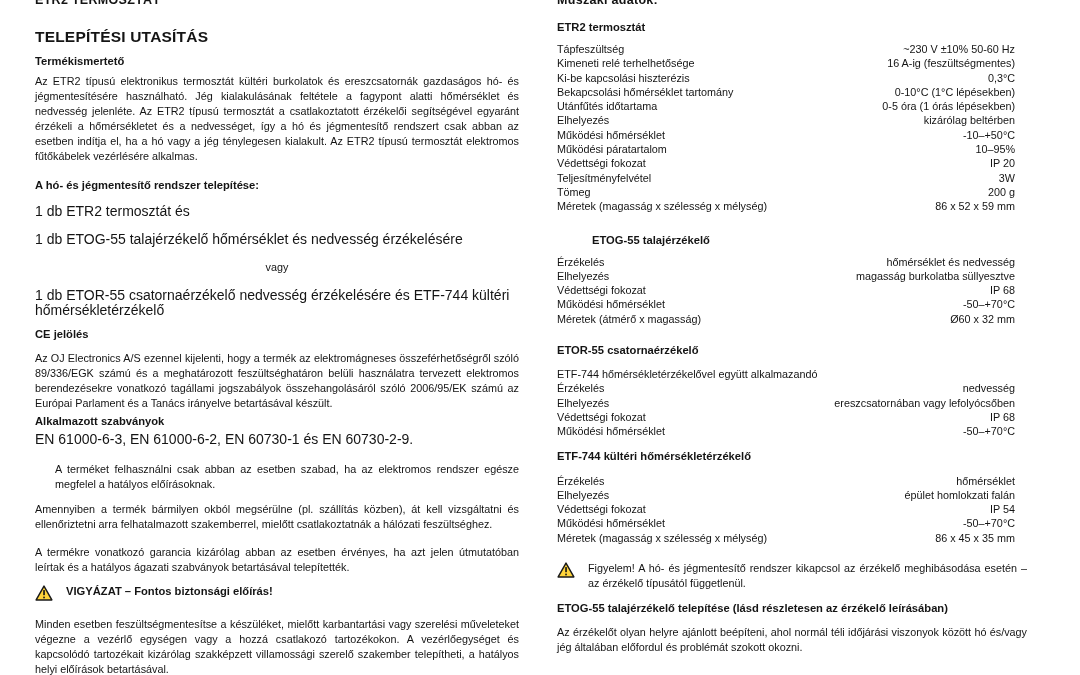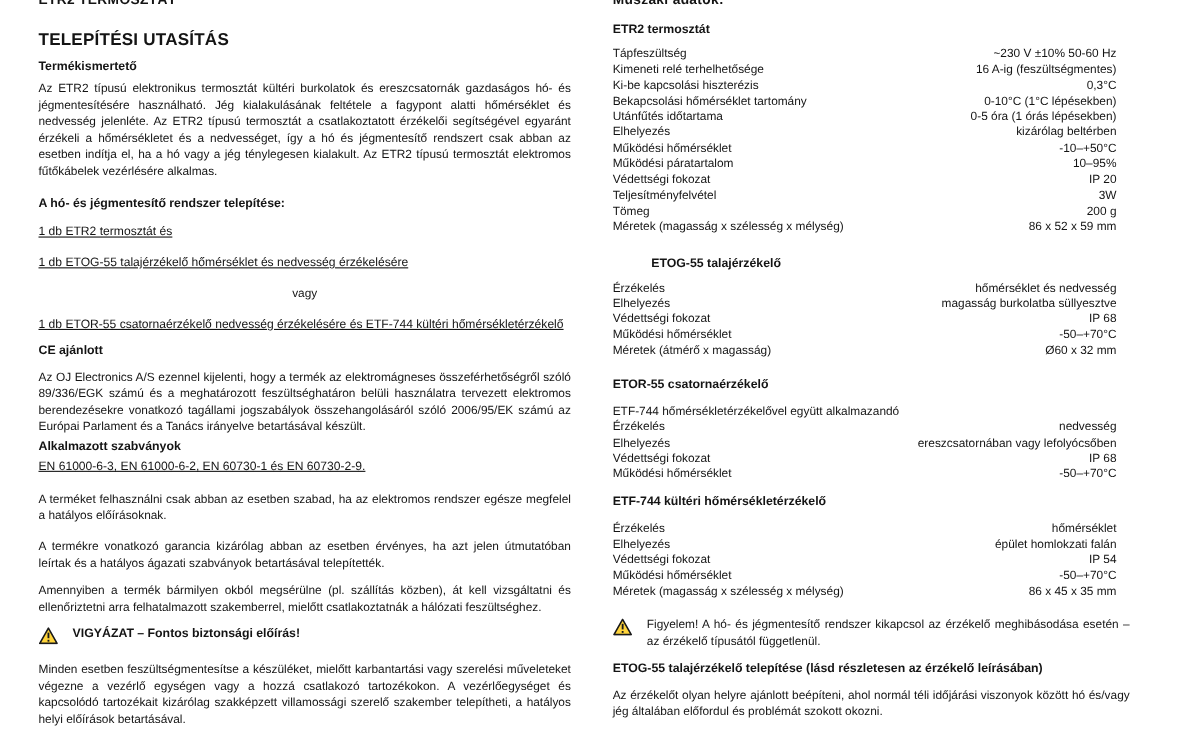--- a/index.html
+++ b/index.html
@@ -16,33 +16,33 @@
   .col-right{left:557px;width:470px;}
 
   .cut-head{
     margin-top:-7px;
     font-size:12.5px;font-weight:700;letter-spacing:.3px;
     white-space:nowrap;
   }
   .doc-title{margin-top:21px;font-size:15.5px;font-weight:700;letter-spacing:.2px;}
   .h-sub{font-size:11.2px;font-weight:700;}
   .body-txt{font-size:10.8px;line-height:15px;text-align:justify;}
-  .body-line{font-size:11px;line-height:15px;text-decoration:underline;}
+  .body-line{font-size:14px;line-height:15px;}
   .center-line{font-size:10.8px;line-height:15px;text-align:center;}
 
   
   .m-prodhead{margin-top:9px;}
   .m-prodtxt{margin-top:7px;}
   .m-insthead{margin-top:15px;}
   .m-item{margin-top:13px;}
   .m-cehead{margin-top:10px;}
   .m-cetxt{margin-top:11px;}
   .m-stdhead{margin-top:4px;}
   .m-stdtxt{margin-top:5px;}
-  .m-comp{margin-top:15px;}
+  .m-comp{margin-top:15px;margin-left:20px;}
   .m-warr{margin-top:13px;}
   .m-dmg{margin-top:10px;}
   .m-lwarn{margin-top:9px;}
   .m-lwarntxt{margin-top:16px;}
 
   
   .warn-row{display:flex;align-items:flex-start;}
   .warn-row .tri{flex:0 0 auto;margin-top:1px;}
   .warn-head-txt{margin-left:13px;font-size:11.2px;font-weight:700;line-height:15px;}
   .warn-body-txt{margin-left:13px;font-size:10.8px;line-height:15px;text-align:justify;}
@@ -79,29 +79,29 @@
 
     <div class="h-sub m-prodhead">Termékismertető</div>
     <div class="body-txt m-prodtxt">Az ETR2 típusú elektronikus termosztát kültéri burkolatok és ereszcsatornák gazdaságos hó- és jégmentesítésére használható. Jég kialakulásának feltétele a fagypont alatti hőmérséklet és nedvesség jelenléte. Az ETR2 típusú termosztát a csatlakoztatott érzékelői segítségével egyaránt érzékeli a hőmérsékletet és a nedvességet, így a hó és jégmentesítő rendszert csak abban az esetben indítja el, ha a hó vagy a jég ténylegesen kialakult. Az ETR2 típusú termosztát elektromos fűtőkábelek vezérlésére alkalmas.</div>
 
     <div class="h-sub m-insthead">A hó- és jégmentesítő rendszer telepítése:</div>
     <div class="body-line m-item">1 db ETR2 termosztát és</div>
     <div class="body-line m-item">1 db ETOG-55 talajérzékelő hőmérséklet és nedvesség érzékelésére</div>
     <div class="center-line m-item">vagy</div>
     <div class="body-line m-item">1 db ETOR-55 csatornaérzékelő nedvesség érzékelésére és ETF-744 kültéri hőmérsékletérzékelő</div>
 
-    <div class="h-sub m-cehead">CE ajánlott</div>
+    <div class="h-sub m-cehead">CE jelölés</div>
     <div class="body-txt m-cetxt">Az OJ Electronics A/S ezennel kijelenti, hogy a termék az elektromágneses összeférhetőségről szóló 89/336/EGK számú és a meghatározott feszültséghatáron belüli használatra tervezett elektromos berendezésekre vonatkozó tagállami jogszabályok összehangolásáról szóló 2006/95/EK számú az Európai Parlament és a Tanács irányelve betartásával készült.</div>
 
     <div class="h-sub m-stdhead">Alkalmazott szabványok</div>
     <div class="body-line m-stdtxt">EN 61000-6-3, EN 61000-6-2, EN 60730-1 és EN 60730-2-9.</div>
 
     <div class="body-txt m-comp">A terméket felhasználni csak abban az esetben szabad, ha az elektromos rendszer egésze megfelel a hatályos előírásoknak.</div>
+    <div class="body-txt m-dmg">Amennyiben a termék bármilyen okból megsérülne (pl. szállítás közben), át kell vizsgáltatni és ellenőriztetni arra felhatalmazott szakemberrel, mielőtt csatlakoztatnák a hálózati feszültséghez.</div>
     <div class="body-txt m-warr">A termékre vonatkozó garancia kizárólag abban az esetben érvényes, ha azt jelen útmutatóban leírtak és a hatályos ágazati szabványok betartásával telepítették.</div>
-    <div class="body-txt m-dmg">Amennyiben a termék bármilyen okból megsérülne (pl. szállítás közben), át kell vizsgáltatni és ellenőriztetni arra felhatalmazott szakemberrel, mielőtt csatlakoztatnák a hálózati feszültséghez.</div>
 
     <div class="warn-row m-lwarn">
       <svg class="tri" viewBox="0 0 24 22" width="18" height="16">
         <path d="M12 1.5 L22.8 20.5 H1.2 Z" fill="#FFD43B" stroke="#1a1a1a" stroke-width="2" stroke-linejoin="round"></path>
         <rect x="10.9" y="7" width="2.3" height="7" fill="#1a1a1a"></rect>
         <rect x="10.9" y="16" width="2.3" height="2.3" fill="#1a1a1a"></rect>
       </svg>
       <div class="warn-head-txt">VIGYÁZAT – Fontos biztonsági előírás!</div>
     </div>
     <div class="body-txt m-lwarntxt">Minden esetben feszültségmentesítse a készüléket, mielőtt karbantartási vagy szerelési műveleteket végezne a vezérlő egységen vagy a hozzá csatlakozó tartozékokon. A vezérlőegységet és kapcsolódó tartozékait kizárólag szakképzett villamossági szerelő szakember telepítheti, a hatályos helyi előírások betartásával.</div>

